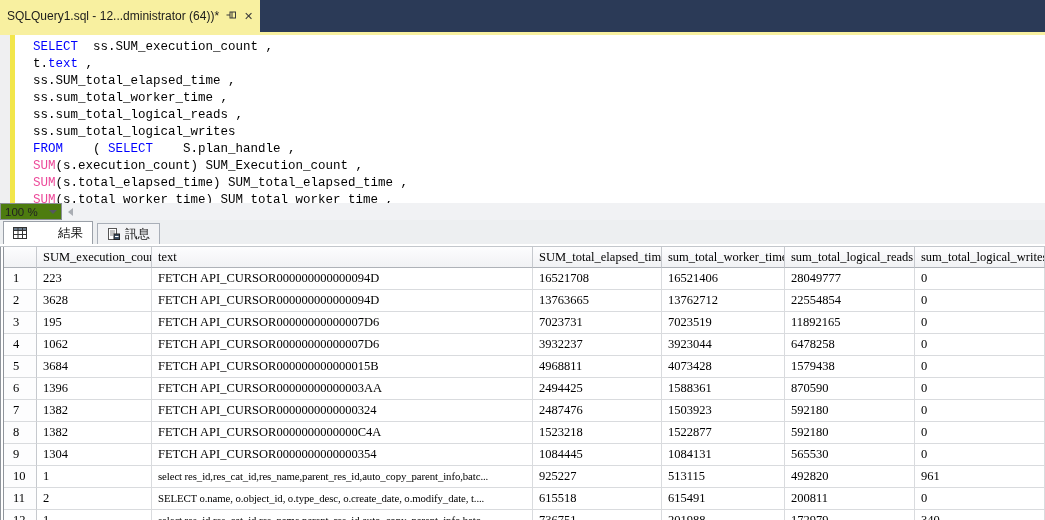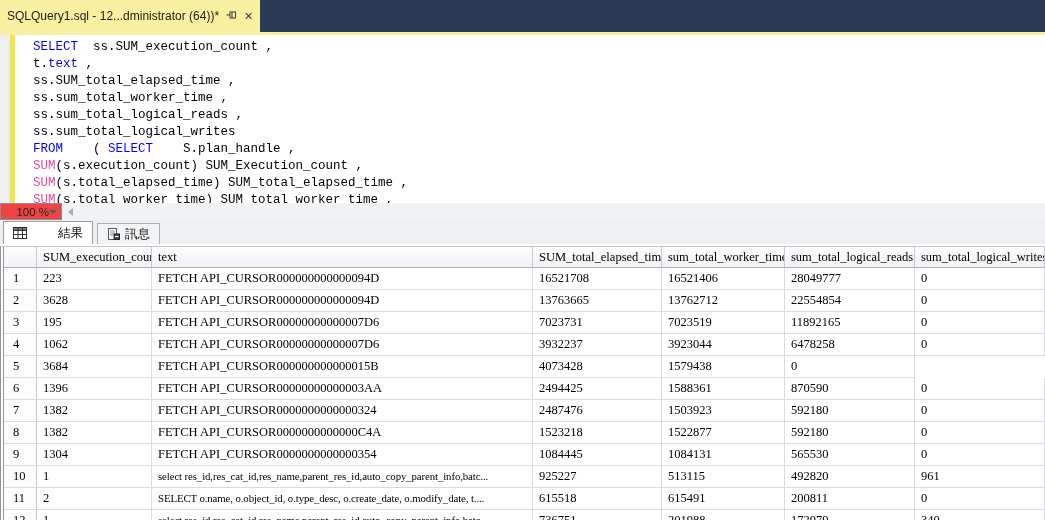--- a/index.html
+++ b/index.html
@@ -19,22 +19,22 @@
   .changebar{position:absolute;left:10px;top:0;bottom:0;width:5px;background:#f2e64a;}
   .code{position:absolute;left:33px;top:4px;right:0;
         font-family:"Liberation Mono","DejaVu Sans Mono",monospace;
         font-size:12.5px;line-height:17px;white-space:pre;}
   .tok-kw{color:#0000ff;}
   .tok-fn{color:#ec4899;}
   .tok-plain{color:#000;}
 
   
   .ebar{height:17px;display:flex;align-items:stretch;background:#f1f2f4;}
-  .zoom-combo{width:62px;background:#ef4444;border:1px solid #8a8f96;display:flex;
-              align-items:center;justify-content:flex-end;padding:0 4px;box-sizing:border-box;
+  .zoom-combo{width:62px;background:#4d7c0f;border:1px solid #8a8f96;display:flex;
+              align-items:center;justify-content:space-between;padding:0 4px;box-sizing:border-box;
               font-size:11.5px;color:#222;}
   .zoom-combo .arr{width:0;height:0;border-left:4px solid transparent;border-right:4px solid transparent;
                    border-top:4px solid #55595e;}
   .hscroll{flex:1;display:flex;align-items:center;padding-left:6px;}
   .scroll-left{width:0;height:0;border-top:4px solid transparent;border-bottom:4px solid transparent;
                border-right:5px solid #a9adb3;}
 
   
   .rtabs{height:24px;background:#edeff1;display:flex;align-items:flex-end;padding-left:3px;gap:4px;}
   .rtab{display:flex;align-items:center;gap:5px;padding:0 9px;font-size:12.5px;height:20px;
@@ -162,20 +162,21 @@
           <div class="gcell">FETCH API_CURSOR00000000000007D6</div>
           <div class="gcell">3932237</div>
           <div class="gcell">3923044</div>
           <div class="gcell">6478258</div>
           <div class="gcell">0</div>
         </div>
         <div class="grow">
           <div class="gcell rownum">5</div>
           <div class="gcell">3684</div>
           <div class="gcell">FETCH API_CURSOR000000000000015B</div>
+          <div class="gcell">4968811</div>
           <div class="gcell">4073428</div>
           <div class="gcell">1579438</div>
           <div class="gcell">0</div>
         </div>
         <div class="grow">
           <div class="gcell rownum">6</div>
           <div class="gcell">1396</div>
           <div class="gcell">FETCH API_CURSOR00000000000003AA</div>
           <div class="gcell">2494425</div>
           <div class="gcell">1588361</div>

